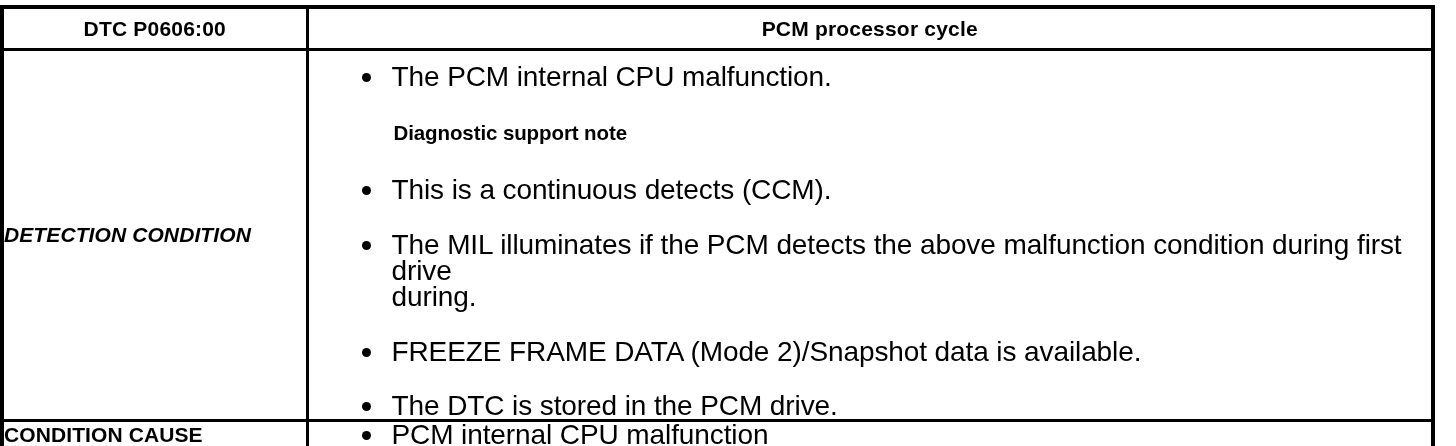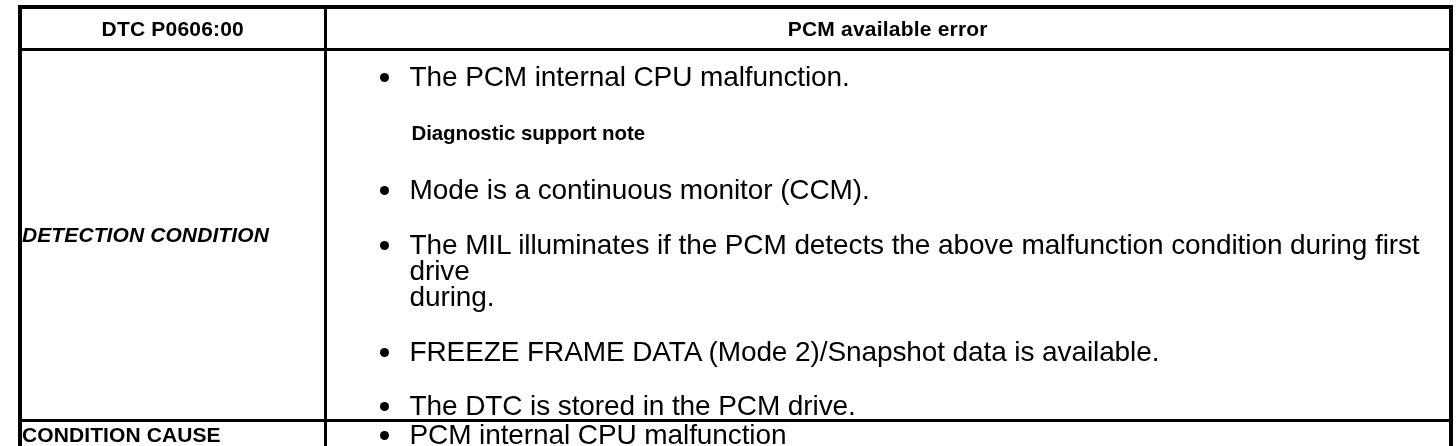--- a/index.html
+++ b/index.html
@@ -10,21 +10,21 @@
   body {
     width: 1456px;
     height: 446px;
     font-family: "Liberation Sans", sans-serif;
     color: #000000;
     overflow: hidden;
   }
 
   #dtc-table-wrap {
     position: absolute;
-    left: 18px;
+    left: 0;
     top: 5px;
     width: 1431px;
     height: 428px;
     box-sizing: border-box;
   }
 
   table.dtc-table {
     width: 1431px;
     height: 434px;
     border-collapse: collapse;
@@ -130,21 +130,21 @@
     <colgroup>
       <col class="col-label">
       <col class="col-body">
     </colgroup>
     <tbody>
       <tr class="header-row">
         <td class="hdr-cell">
           <span class="hdr-title">DTC P0606:00</span>
         </td>
         <td class="hdr-cell">
-          <span class="hdr-title">PCM available error</span>
+          <span class="hdr-title">PCM processor cycle</span>
         </td>
       </tr>
 
       <tr class="detection-row">
         <td class="label-cell label-detection">
           <span>DETECTION CONDITION</span>
         </td>
         <td class="body-cell">
           <div class="bullet-list detect-list">
 
@@ -156,21 +156,21 @@
             </div>
 
             <div class="sp-1"></div>
 
             <div class="note-heading">Diagnostic support note</div>
 
             <div class="sp-2"></div>
 
             <div class="bullet-item blk">
               <span class="dot"></span>
-              <span class="bullet-text">Mode is a continuous monitor (CCM).</span>
+              <span class="bullet-text">This is a continuous detects (CCM).</span>
             </div>
 
             <div class="sp-3"></div>
 
             <div class="bullet-item blk">
               <span class="dot"></span>
               <span class="bullet-text wrap-line">The MIL illuminates if the PCM detects the above malfunction condition during first drive</span>
               <span class="bullet-text wrap-line">during.</span>
             </div>
 

